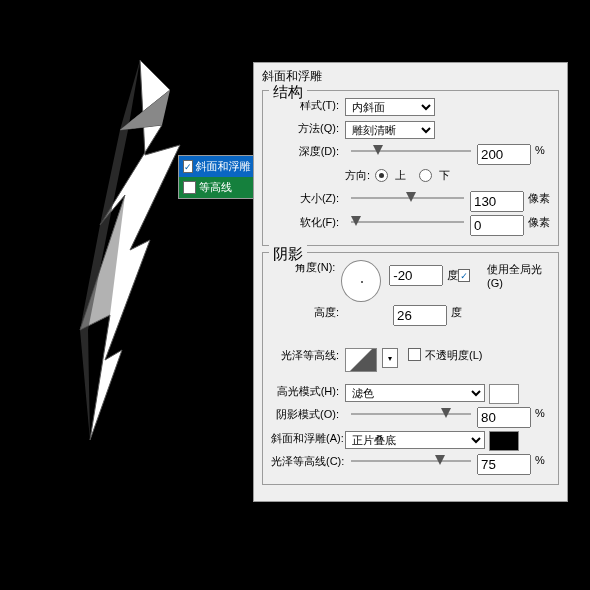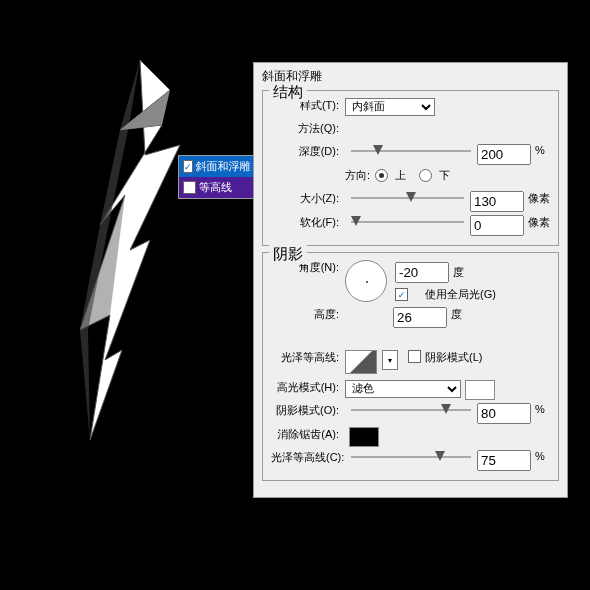--- a/index.html
+++ b/index.html
@@ -1,48 +1,48 @@
 <!DOCTYPE html>
 <html><head>
 <meta charset="utf-8">
 <style>
 body{margin:0;background:#000;font-family:"Microsoft YaHei","SimSun",sans-serif;font-size:11px;color:#000;overflow:hidden}
 .canvas{position:relative;width:590px;height:590px}
 .bolt{position:absolute;left:50px;top:50px}
 .styles-list{position:absolute;left:178px;top:155px;width:74px;background:#fff;border:1px solid #9b9b9b;font-size:11px}
 .styles-list .item{padding:3px 4px;display:flex;align-items:center;gap:3px;white-space:nowrap}
 .styles-list .sel{background:#0a66c2;color:#fff}
-.styles-list .sub{padding-left:4px;background:#4c1d95;color:#fff}
+.styles-list .sub{padding-left:4px;background:#15803d;color:#fff}
 .cb{width:11px;height:11px;border:1px solid #666;background:#fff;display:inline-flex;align-items:center;justify-content:center;font-size:9px;color:#0060b0}
 .cb.c::after{content:"✓"}
 .panel{position:absolute;left:253px;top:62px;width:297px;background:#efefef;border:1px solid #9b9b9b;padding:3px 8px 10px}
 .title{font-size:12px;padding:2px 0 2px}
 .group{border:1px solid #9b9b9b;margin:3px 0 6px;padding:4px 8px 6px;position:relative}
 .group>.hdr{position:absolute;top:-8px;left:6px;background:#efefef;padding:0 4px;font-size:15px}
 .row{display:flex;align-items:flex-start;margin:3px 0;min-height:20px}
 .lbl{width:68px;text-align:right;padding-right:6px;white-space:nowrap}
-select,input[type=text]{font-family:Liberation Mono, monospace;font-size:11px;border:1px solid #7a7a7a;background:#fff;padding:1px 2px;height:18px;box-sizing:border-box}
+select,input[type=text]{font-family:Liberation Sans, sans-serif;font-size:11px;border:1px solid #7a7a7a;background:#fff;padding:1px 2px;height:18px;box-sizing:border-box}
 select{width:90px}
 input.num{width:46px;text-align:left}
 .slider{flex:1;height:14px;margin:0 6px;position:relative;max-width:120px}
 .slider::before{content:"";position:absolute;left:0;right:0;top:6px;height:2px;background:#aaa}
 .thumb{position:absolute;top:1px;width:0;height:0;border-left:5px solid transparent;border-right:5px solid transparent;border-top:10px solid #555}
 .unit{margin-left:4px;white-space:nowrap}
 .radio{width:11px;height:11px;border:1px solid #666;border-radius:50%;background:#fff;display:inline-flex;align-items:center;justify-content:center;margin-right:2px}
 .radio.c::after{content:"";width:5px;height:5px;border-radius:50%;background:#333}
 .dirr{display:flex;align-items:center;gap:5px;margin-left:74px}
 .angle{width:40px;height:40px;border:1px solid #888;border-radius:50%;background:#fff;position:relative;margin-right:8px}
 .angle::after{content:"";position:absolute;left:50%;top:50%;width:2px;height:2px;border-radius:50%;background:#333}
-.gcol{display:flex;flex-direction:column}
+.gcol{display:flex;flex-direction:row}
 .gline{display:flex;align-items:center;margin:2px 0}
 .sw{width:28px;height:18px;border:1px solid #888;background:#fff;margin-left:4px}
 .sw.blk{background:#000}
 .grad{width:30px;height:22px;border:1px solid #888;background:linear-gradient(135deg,#fff 0%,#fff 48%,#555 52%,#555 100%);margin-right:6px}
 .dd{width:14px;height:18px;border:1px solid #7a7a7a;background:#fff;display:inline-flex;align-items:center;justify-content:center;font-size:8px;margin-left:-1px}
-select.wide{width:116px}
+select.wide{width:140px}
 </style>
 </head>
 <body>
 
 <div class="canvas">
 <svg class="bolt" width="150" height="420" viewBox="0 0 150 420">
 <path d="M90 10 L120 40 L70 80 L112 75 L50 175 L75 145 L30 280 L60 265 L40 390 L72 300 L55 310 L100 190 L80 200 L130 95 L95 105 Z" fill="#fff" stroke="#555" stroke-width="1"></path>
 <path d="M90 10 L70 80 L50 175 L30 280 L40 390 L38 280 L58 178 L78 80 Z" fill="#3a3a3a" opacity="0.7"></path>
 <path d="M120 40 L112 75 L70 80 Z" fill="#888"></path>
 <path d="M75 145 L60 265 L30 280 Z" fill="#666" opacity="0.5"></path>
@@ -63,20 +63,21 @@
 <div class="title">斜面和浮雕</div>
 
 <div class="group">
 <div class="hdr">结构</div>
 <div class="row">
           <span class="lbl">样式(T):</span>
           <select><option>内斜面</option></select>
         </div>
 <div class="row">
           <span class="lbl">方法(Q):</span>
+          <select><option>雕刻清晰</option></select>
         </div>
 <div class="row">
           <span class="lbl">深度(D):</span>
           <div class="slider">
             <div class="thumb" style="left:22px"></div>
           </div>
           <input class="num" value="200" style="">
           <span class="unit">%</span>
         </div>
 <div class="row">
@@ -126,37 +127,38 @@
           <span class="lbl">高度:</span>
           <span style="width:48px"></span>
           <input class="num" value="26" style="">
           <span class="unit">度</span>
         </div>
 <div class="row" style="margin-top:22px">
           <span class="lbl">光泽等高线:</span>
           <div class="grad"></div>
           <span class="dd">▾</span>
           <span class="cb" style="margin-left:10px"></span>
-          <span style="margin-left:4px">阴影模式(L)</span>
+          <span style="margin-left:4px">不透明度(L)</span>
         </div>
-<div class="row" style="margin-top:6px">
+<div class="row" style="margin-top:12px">
           <span class="lbl">高光模式(H):</span>
           <select class="wide"><option>滤色</option></select>
           <div class="sw"></div>
         </div>
 <div class="row">
           <span class="lbl">阴影模式(O):</span>
           <div class="slider">
             <div class="thumb" style="left:90px"></div>
           </div>
           <input class="num" value="80" style="">
           <span class="unit">%</span>
         </div>
 <div class="row">
-          <span class="lbl">消除锯齿(A):</span>
+          <span class="lbl">斜面和浮雕(A):</span>
+          <select class="wide"><option>正片叠底</option></select>
           <div class="sw blk"></div>
         </div>
 <div class="row">
           <span class="lbl">光泽等高线(C):</span>
           <div class="slider">
             <div class="thumb" style="left:84px"></div>
           </div>
           <input class="num" value="75" style="">
           <span class="unit">%</span>
         </div>

